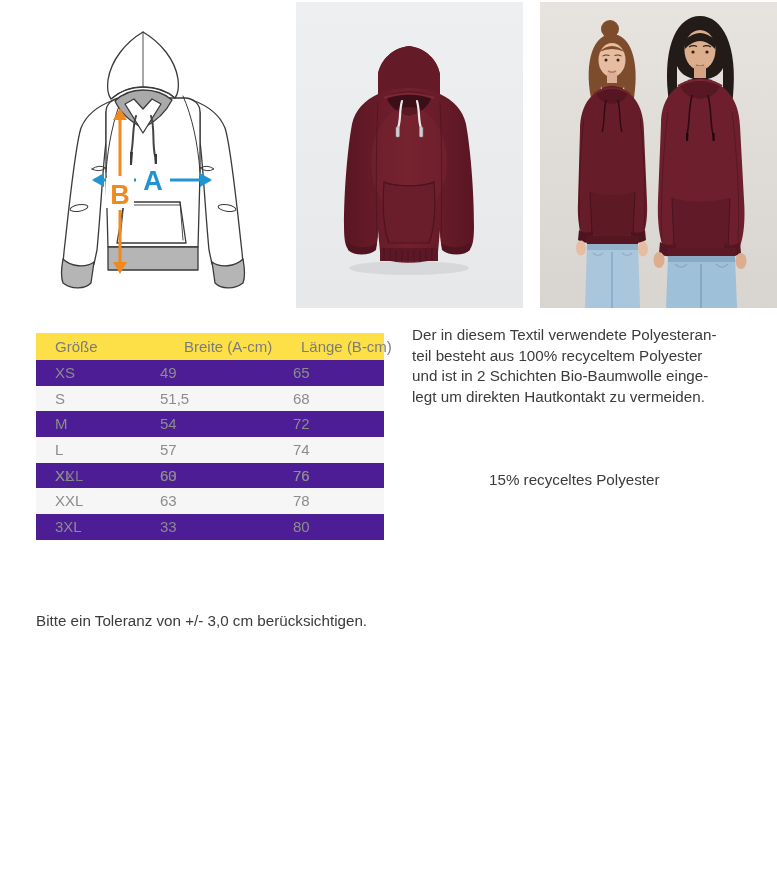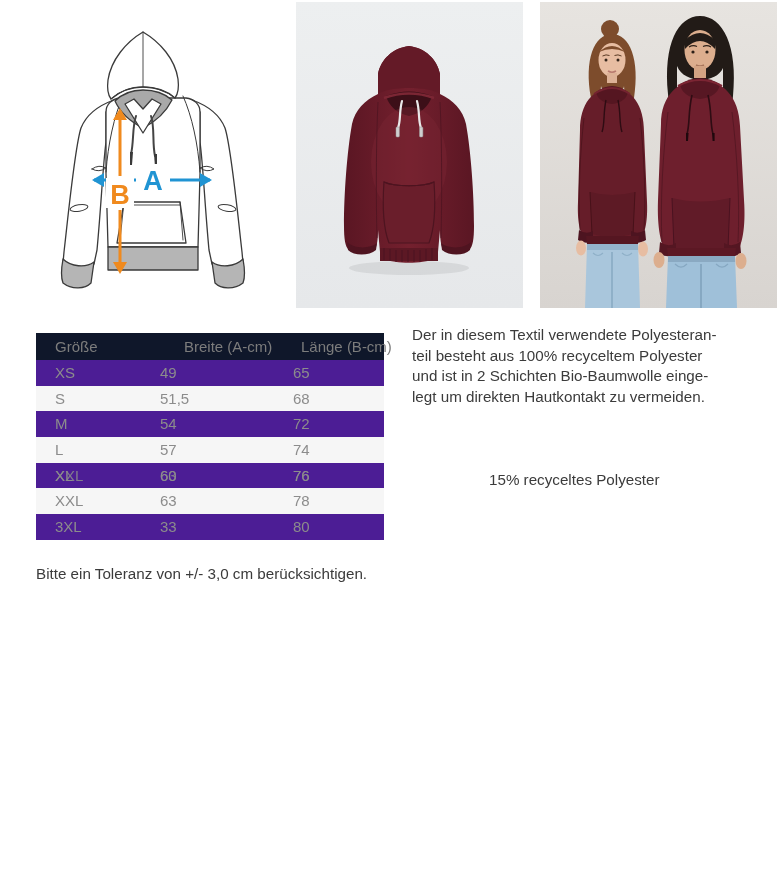--- a/index.html
+++ b/index.html
@@ -8,31 +8,31 @@
 
   
   .panel{position:absolute;overflow:hidden;}
   .panel-drawing{left:30px;top:12px;width:250px;height:285px;background:#ffffff;}
   .panel-photo{left:296px;top:2px;width:227px;height:306px;background:#e9ebec;}
   .panel-models{left:540px;top:2px;width:237px;height:306px;background:#e3e0dc;}
 
   
   .size-table{position:absolute;left:36px;top:333px;width:348px;font-size:15px;}
   .tr{position:relative;height:25.7px;line-height:25.7px;color:#8c8c8c;}
-  .tr.head{height:27px;line-height:27px;color:#7c7c7c;background:#0f172a;}
+  .tr.head{height:27px;line-height:27px;color:#7c7c7c;background:#fde047;}
   .tr.odd{background:#4c1d95;}
   .tr.even{background:#f6f6f6;}
   .tr .c1{position:absolute;left:19px;white-space:nowrap;}
   .tr .c2{position:absolute;left:124px;white-space:nowrap;}
   .tr .c3{position:absolute;left:257px;white-space:nowrap;}
   .tr.head .c2{left:112px;margin-left:36px;}
   .tr.head .c3{left:246px;margin-left:19px;}
   .ghost{position:absolute;left:0;top:0;width:100%;height:100%;opacity:0.85;}
 
-  .tolerance{position:absolute;left:36px;top:565px;font-size:15.2px;color:#3b3b3b;}
+  .tolerance{position:absolute;left:36px;top:612px;font-size:15.2px;color:#3b3b3b;}
 
   
   .desc{position:absolute;left:412px;top:325px;width:362px;font-size:15.2px;
         line-height:20.7px;color:#3b3b3b;}
   .desc p{margin:0 0 20.5px 0;white-space:pre-line;}
   .speclist{white-space:pre-wrap;}
   .speclist .line{white-space:pre-wrap;}
   .speclist .cont-a{padding-left:77px;}
 
   svg{display:block;}

